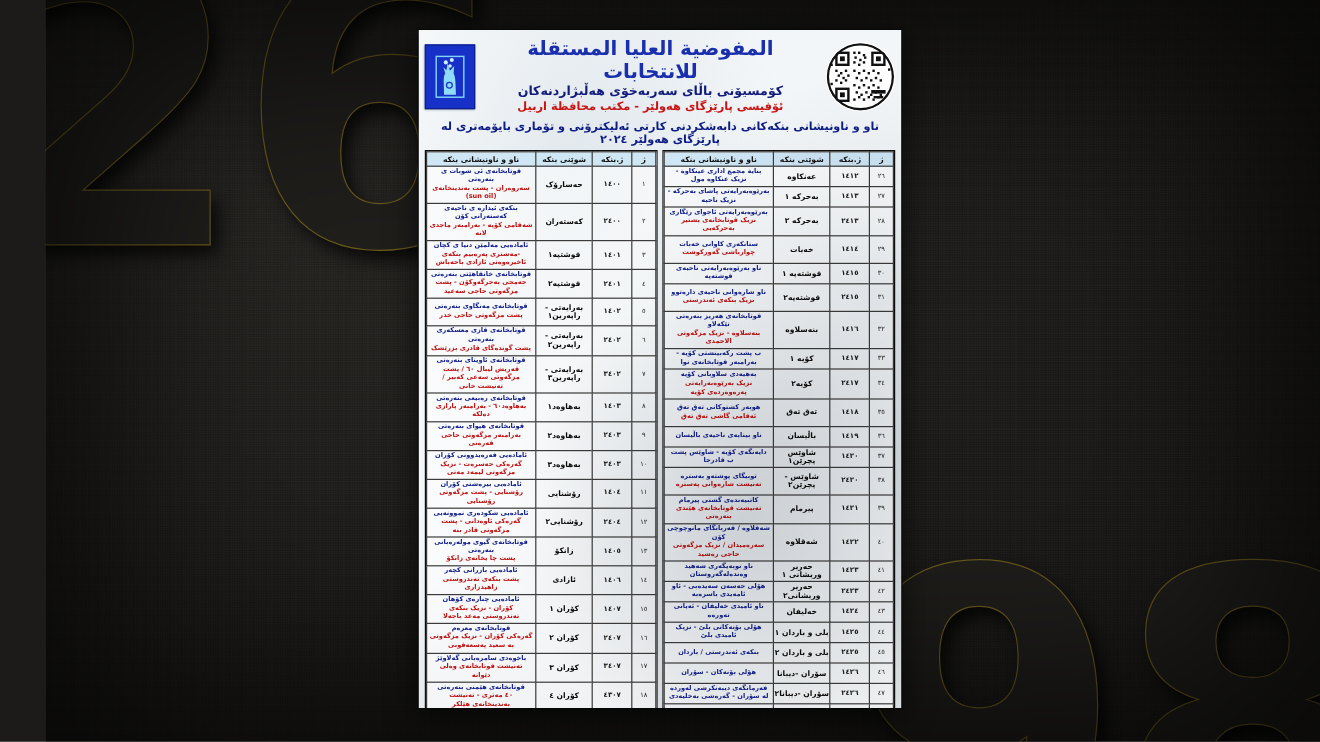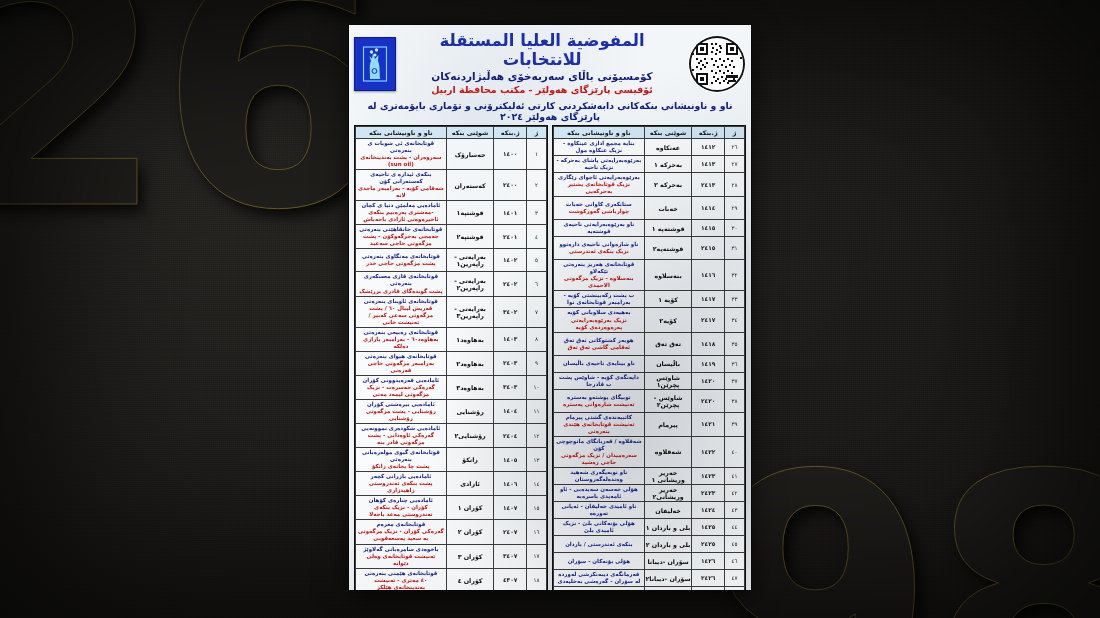--- a/index.html
+++ b/index.html
@@ -5,21 +5,21 @@
 <style>
   html,body{margin:0;padding:0;}
   body{
     width:1100px;height:618px;overflow:hidden;
     background:#1c1b19;
     font-family:"DejaVu Sans","Liberation Sans",sans-serif;
     position:relative;
   }
   
   #backdrop{position:absolute;inset:0;overflow:hidden;background:
-      radial-gradient(ellipse at 22% 28%, #242320 0%, #1b1a18 55%, #171614 100%);}
+      radial-gradient(ellipse at 22% 28%, #242320 0%, #1b1a18 55%, #171614 100%); margin-left: 38px;}
   #backdrop .grain{position:absolute;inset:0;
       background-image:repeating-linear-gradient(0deg,rgba(255,255,255,.012) 0 1px,transparent 1px 2px),
                        repeating-linear-gradient(90deg,rgba(255,255,255,.010) 0 1px,transparent 1px 2px);}
   .bignum{position:absolute;font-family:"DejaVu Sans","Liberation Sans",sans-serif;
       font-weight:700;color:#201f1c;line-height:.78;
       -webkit-text-stroke:1px #6b5b1d;letter-spacing:-.02em;
       text-shadow:6px 8px 14px rgba(0,0,0,.75);user-select:none;}
   #num-tl{left:-64px;top:-38px;font-size:330px;}
   #num-br{right:-52px;bottom:-108px;font-size:330px;}
   #vign{position:absolute;inset:0;pointer-events:none;

